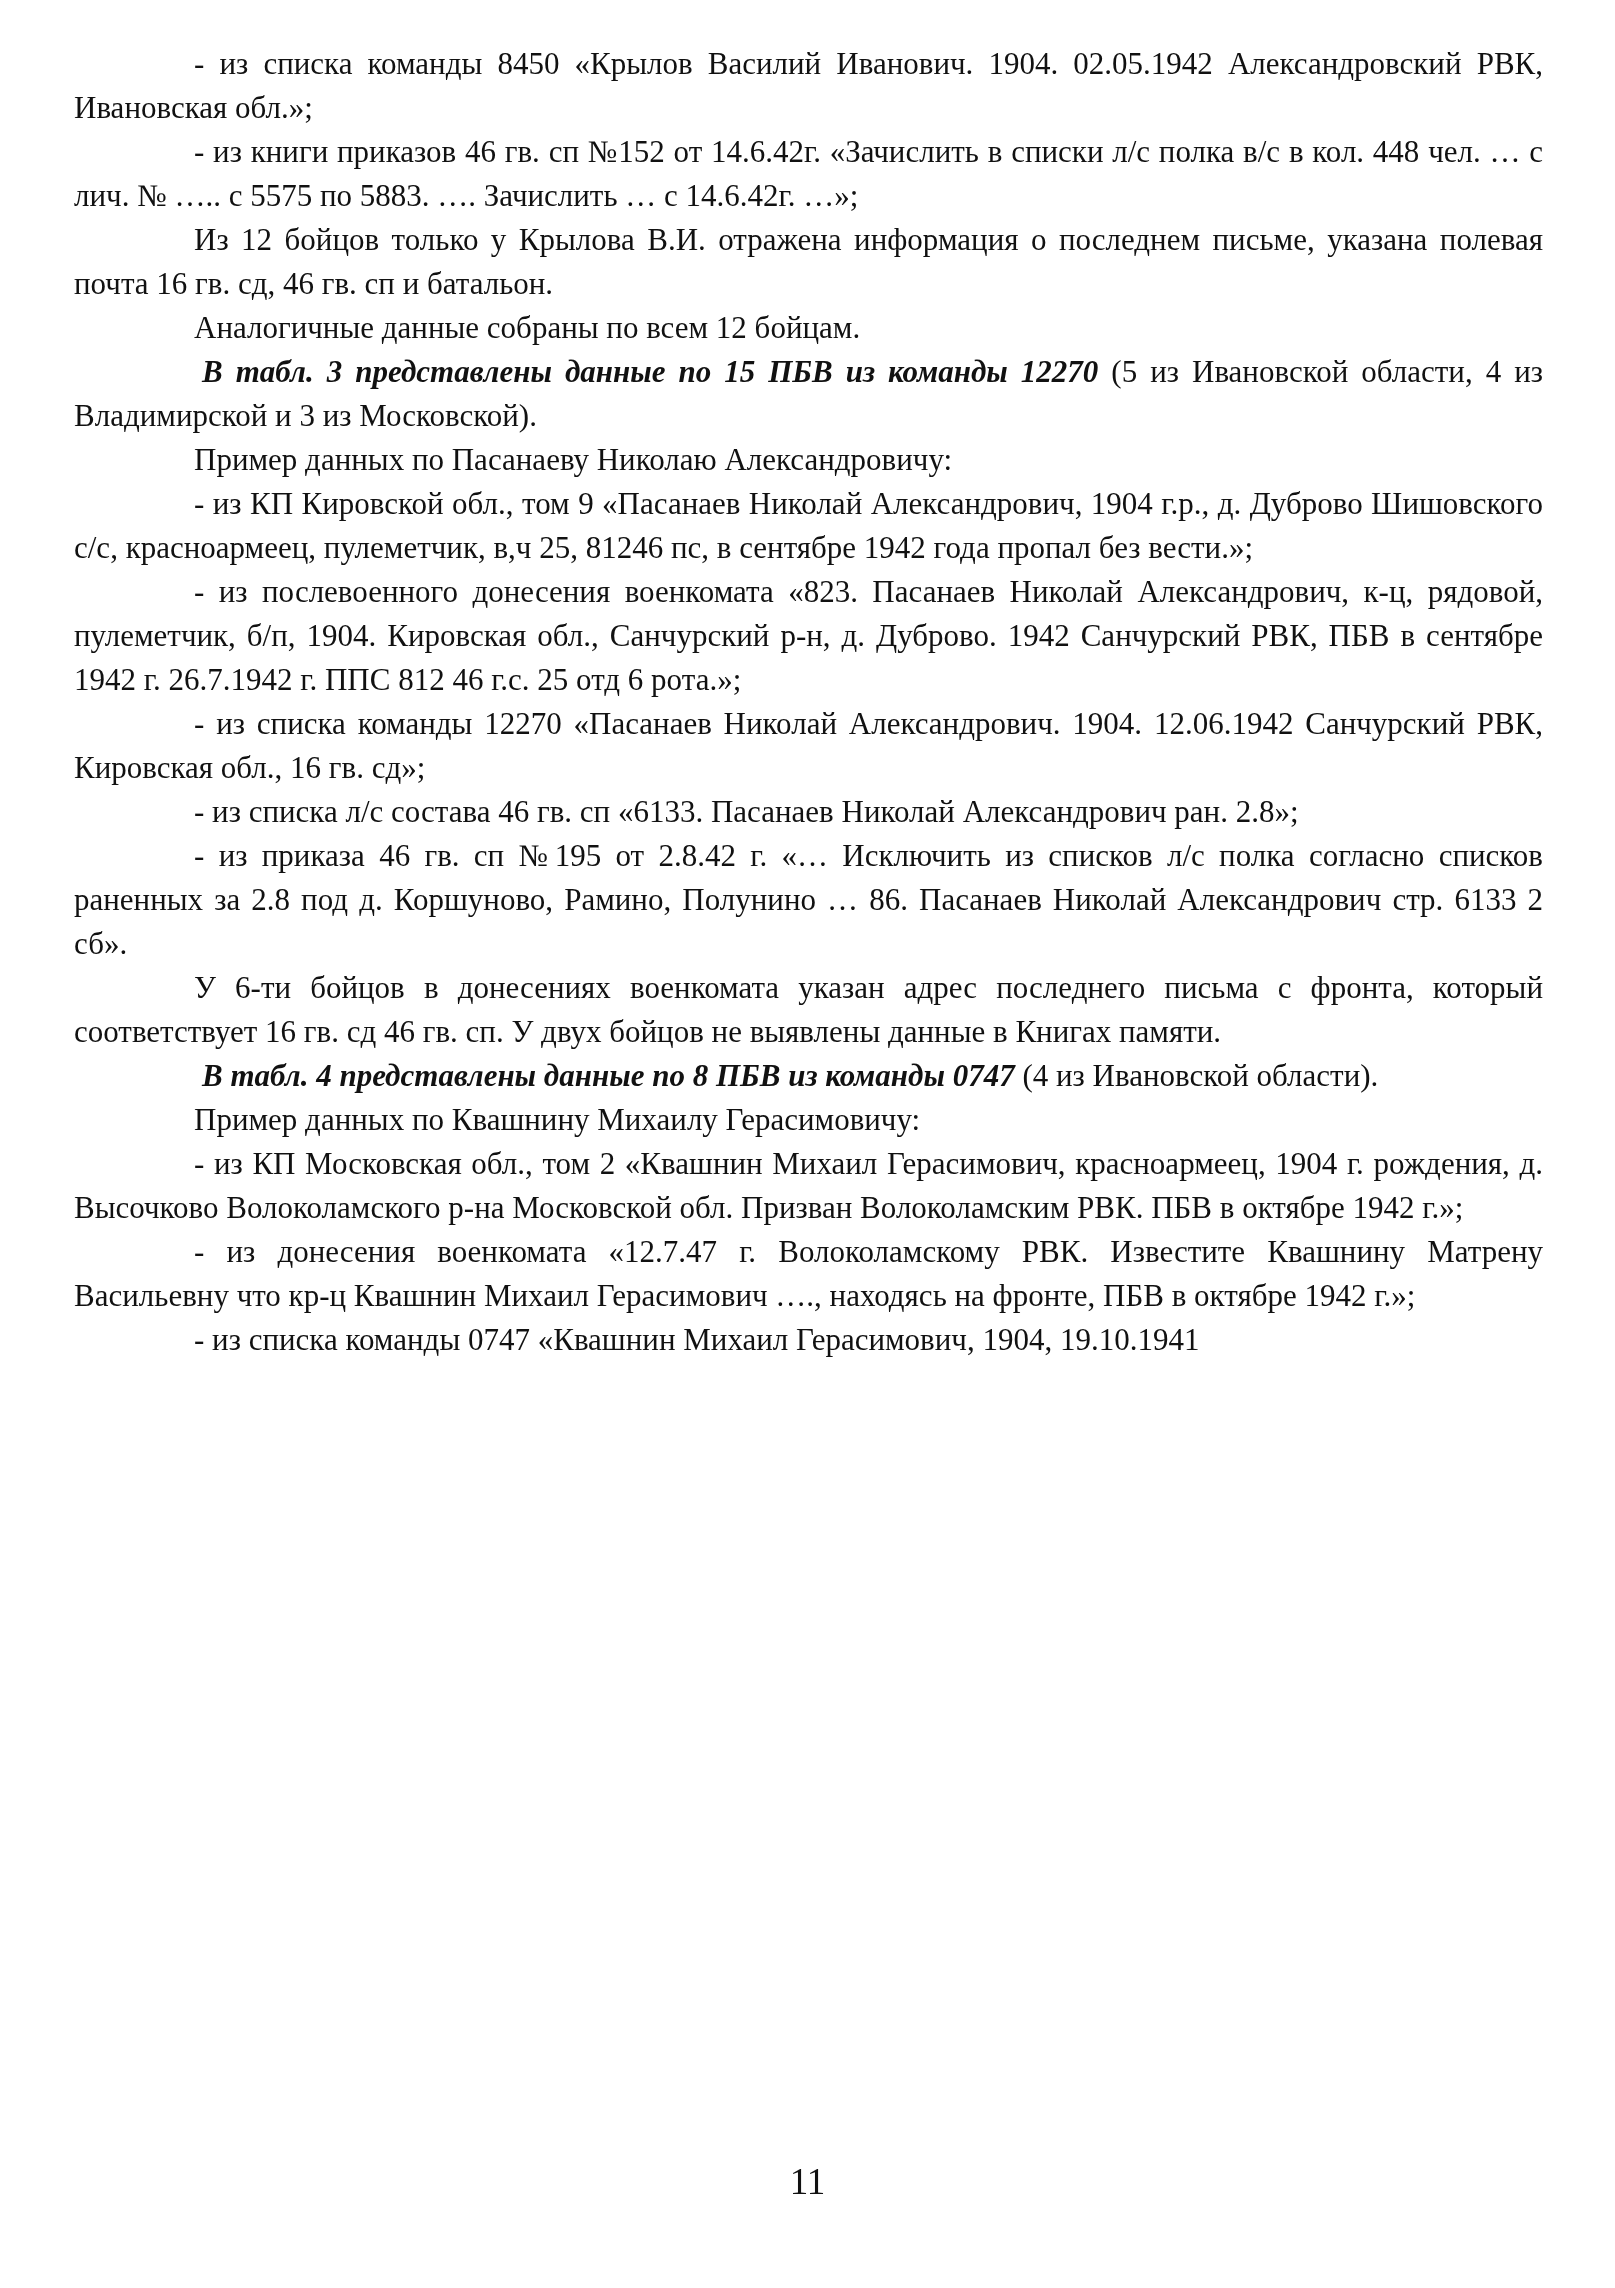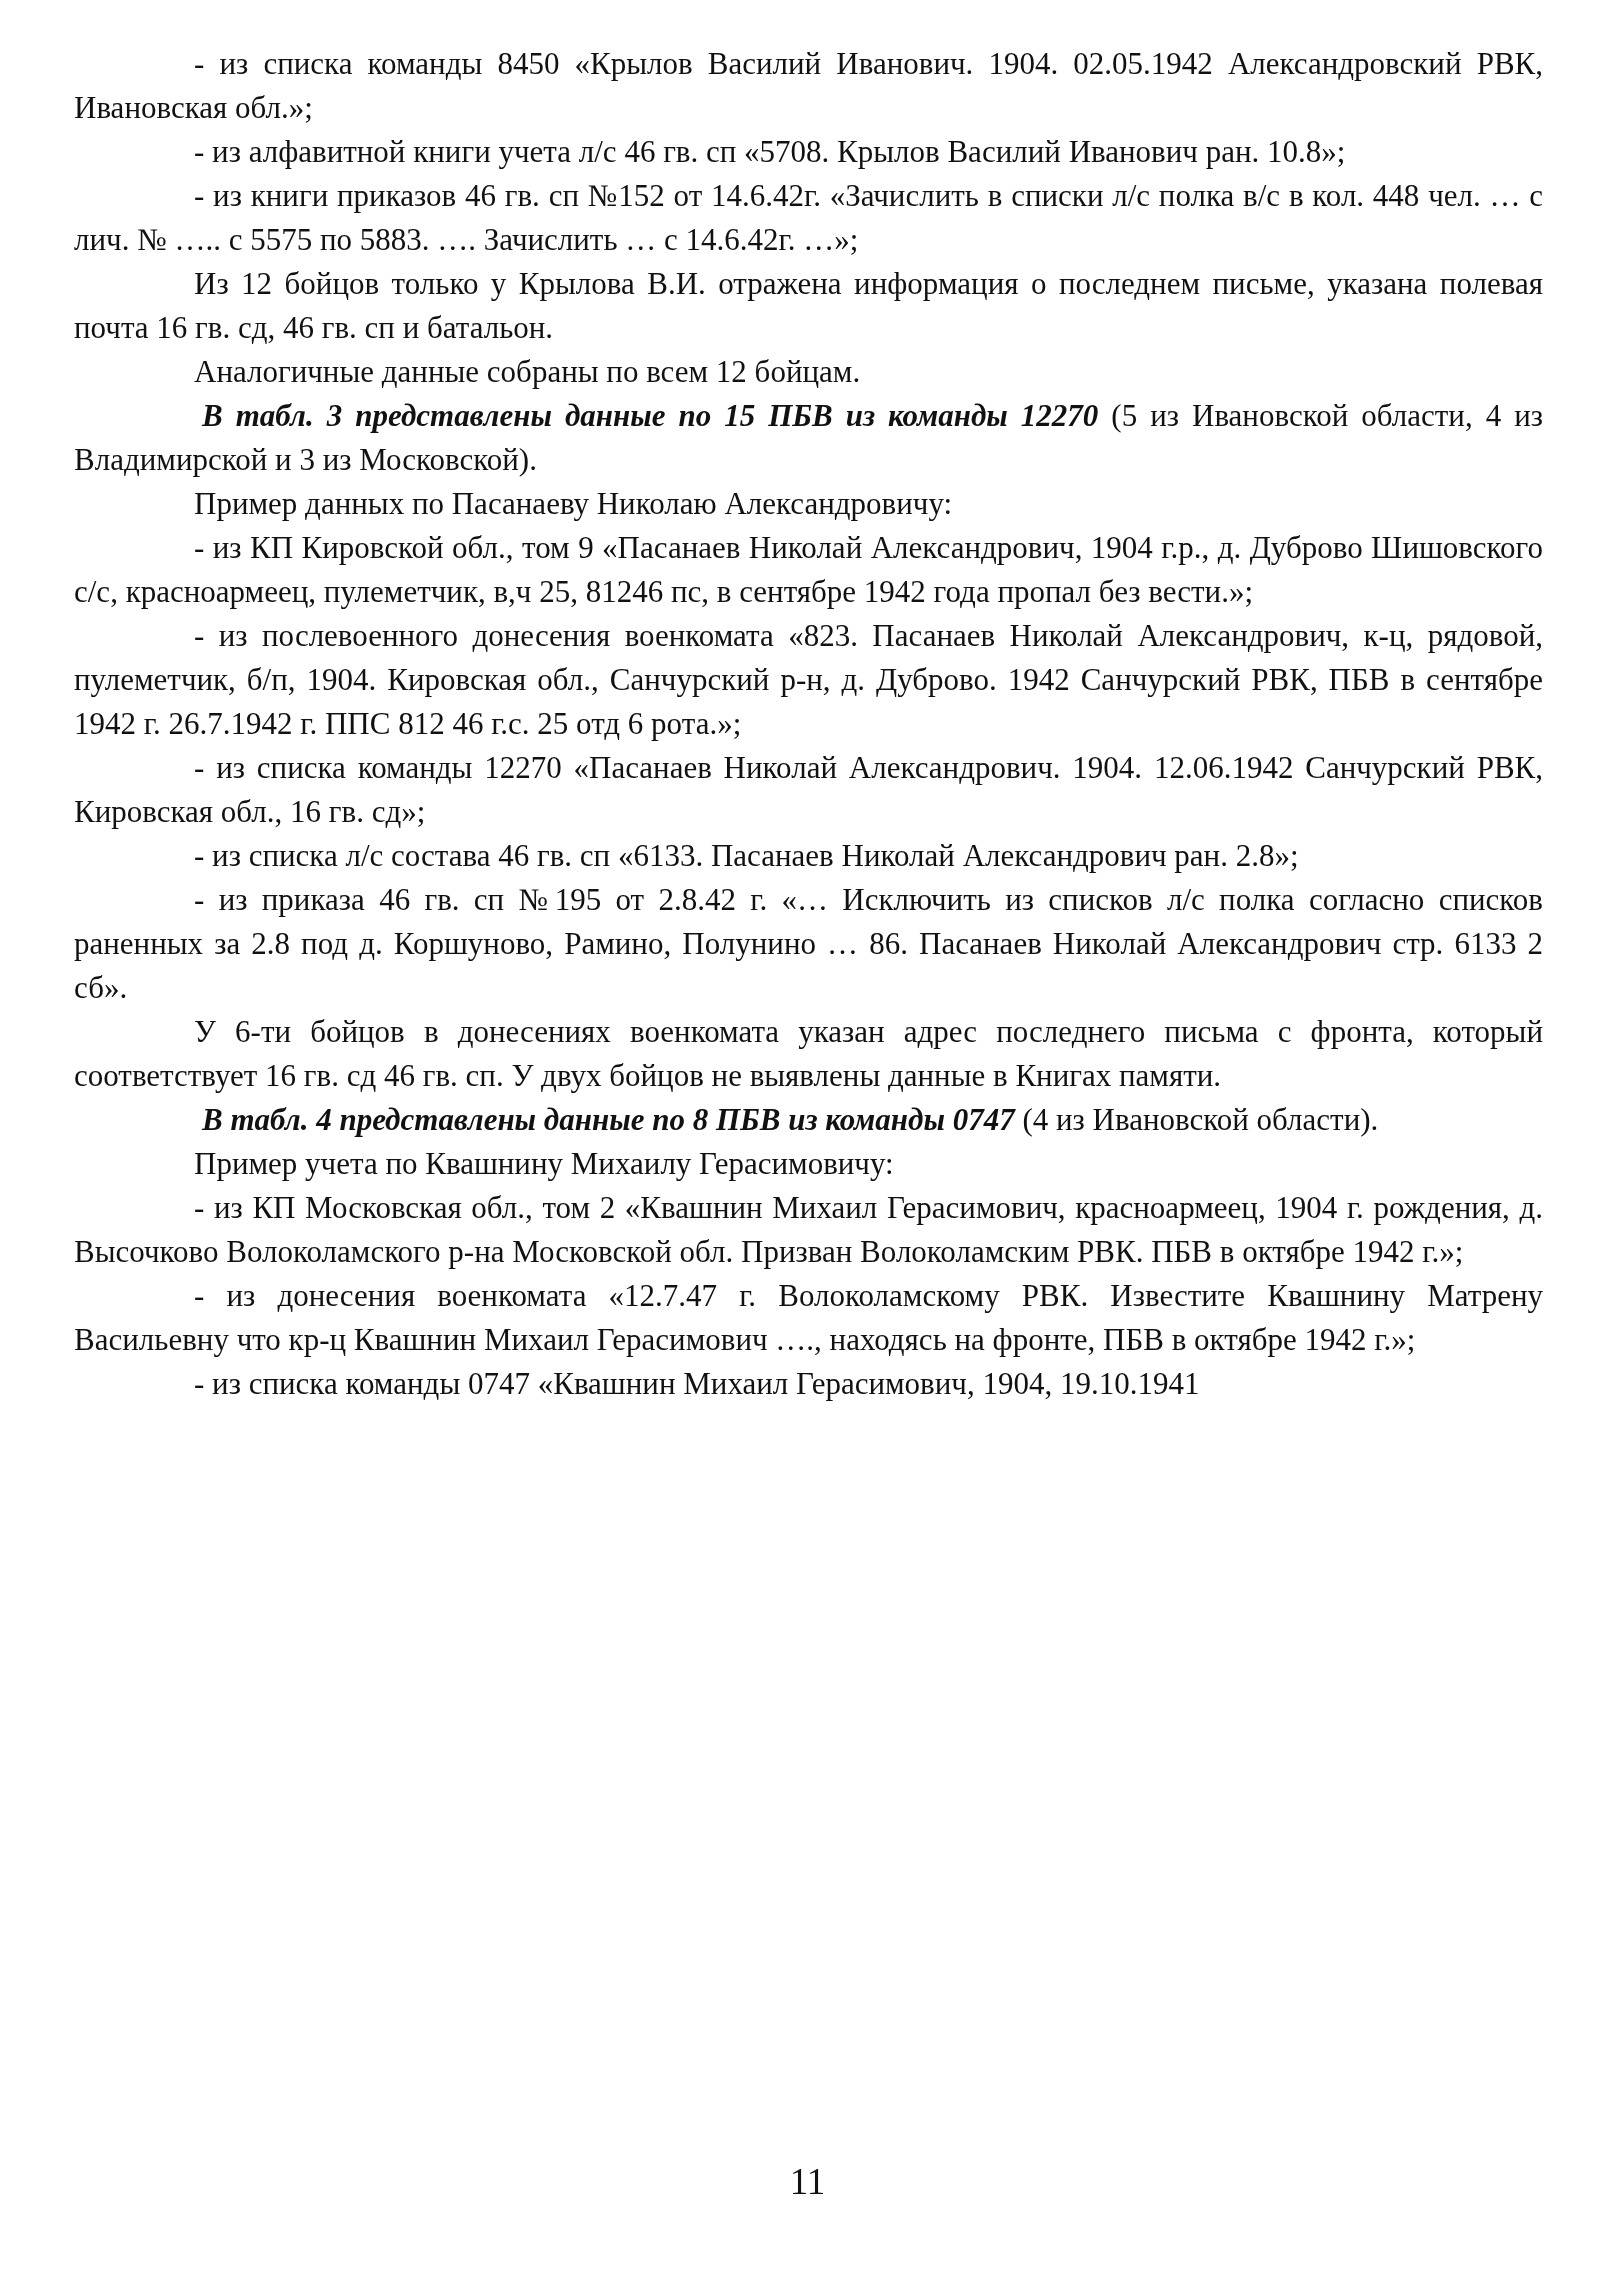--- a/index.html
+++ b/index.html
@@ -43,33 +43,32 @@
       font-size: 37px;
       line-height: 44px;
       font-family: "Liberation Serif", "DejaVu Serif", serif;
     }
   </style>
 </head>
 <body>
 
 <div class="page">
   <p class="para"><span>- из списка команды 8450 «Крылов Василий Иванович. 1904. 02.05.1942 Александровский РВК, Ивановская обл.»;</span></p>
-  <p class="para"><span>- из алфавитной книги учета л/с 46 гв. сп «5708. Крылов Василий Иванович ран. 10.8»;</span></p>
   <p class="para"><span>- из книги приказов 46 гв. сп №152 от 14.6.42г. «Зачислить в списки л/с полка в/с в кол. 448 чел. … с лич. № ….. с 5575 по 5883. …. Зачислить … с 14.6.42г. …»;</span></p>
   <p class="para"><span>Из 12 бойцов только у Крылова В.И. отражена информация о последнем письме, указана полевая почта 16 гв. сд, 46 гв. сп и батальон.</span></p>
   <p class="para"><span>Аналогичные данные собраны по всем 12 бойцам.</span></p>
   <p class="para bi"><span class="lead">В табл. 3 представлены данные по 15 ПБВ из команды 12270</span><span> (5 из Ивановской области, 4 из Владимирской и 3 из Московской).</span></p>
   <p class="para"><span>Пример данных по Пасанаеву Николаю Александровичу:</span></p>
   <p class="para"><span>- из КП Кировской обл., том 9 «Пасанаев Николай Александрович, 1904 г.р., д. Дуброво Шишовского с/с, красноармеец, пулеметчик, в,ч 25, 81246 пс, в сентябре 1942 года пропал без вести.»;</span></p>
   <p class="para"><span>- из послевоенного донесения военкомата «823. Пасанаев Николай Александрович, к-ц, рядовой, пулеметчик, б/п, 1904. Кировская обл., Санчурский р-н, д. Дуброво. 1942 Санчурский РВК, ПБВ в сентябре 1942 г. 26.7.1942 г. ППС 812 46 г.с. 25 отд 6 рота.»;</span></p>
   <p class="para"><span>- из списка команды 12270 «Пасанаев Николай Александрович. 1904. 12.06.1942 Санчурский РВК, Кировская обл., 16 гв. сд»;</span></p>
   <p class="para"><span>- из списка л/с состава 46 гв. сп «6133. Пасанаев Николай Александрович ран. 2.8»;</span></p>
   <p class="para"><span>- из приказа 46 гв. сп №195 от 2.8.42 г. «… Исключить из списков л/с полка согласно списков раненных за 2.8 под д. Коршуново, Рамино, Полунино … 86. Пасанаев Николай Александрович стр. 6133 2 сб».</span></p>
   <p class="para"><span>У 6-ти бойцов в донесениях военкомата указан адрес последнего письма с фронта, который соответствует 16 гв. сд 46 гв. сп. У двух бойцов не выявлены данные в Книгах памяти.</span></p>
   <p class="para bi"><span class="lead">В табл. 4 представлены данные по 8 ПБВ из команды 0747</span><span> (4 из Ивановской области).</span></p>
-  <p class="para"><span>Пример учета по Квашнину Михаилу Герасимовичу:</span></p>
+  <p class="para"><span>Пример данных по Квашнину Михаилу Герасимовичу:</span></p>
   <p class="para"><span>- из КП Московская обл., том 2 «Квашнин Михаил Герасимович, красноармеец, 1904 г. рождения, д. Высочково Волоколамского р-на Московской обл. Призван Волоколамским РВК. ПБВ в октябре 1942 г.»;</span></p>
   <p class="para"><span>- из донесения военкомата «12.7.47 г. Волоколамскому РВК. Известите Квашнину Матрену Васильевну что кр-ц Квашнин Михаил Герасимович …., находясь на фронте, ПБВ в октябре 1942 г.»;</span></p>
   <p class="para"><span>- из списка команды 0747 «Квашнин Михаил Герасимович, 1904, 19.10.1941</span></p>
 </div>
 
 <div class="page-number">11</div>
 
 
 </body></html>

